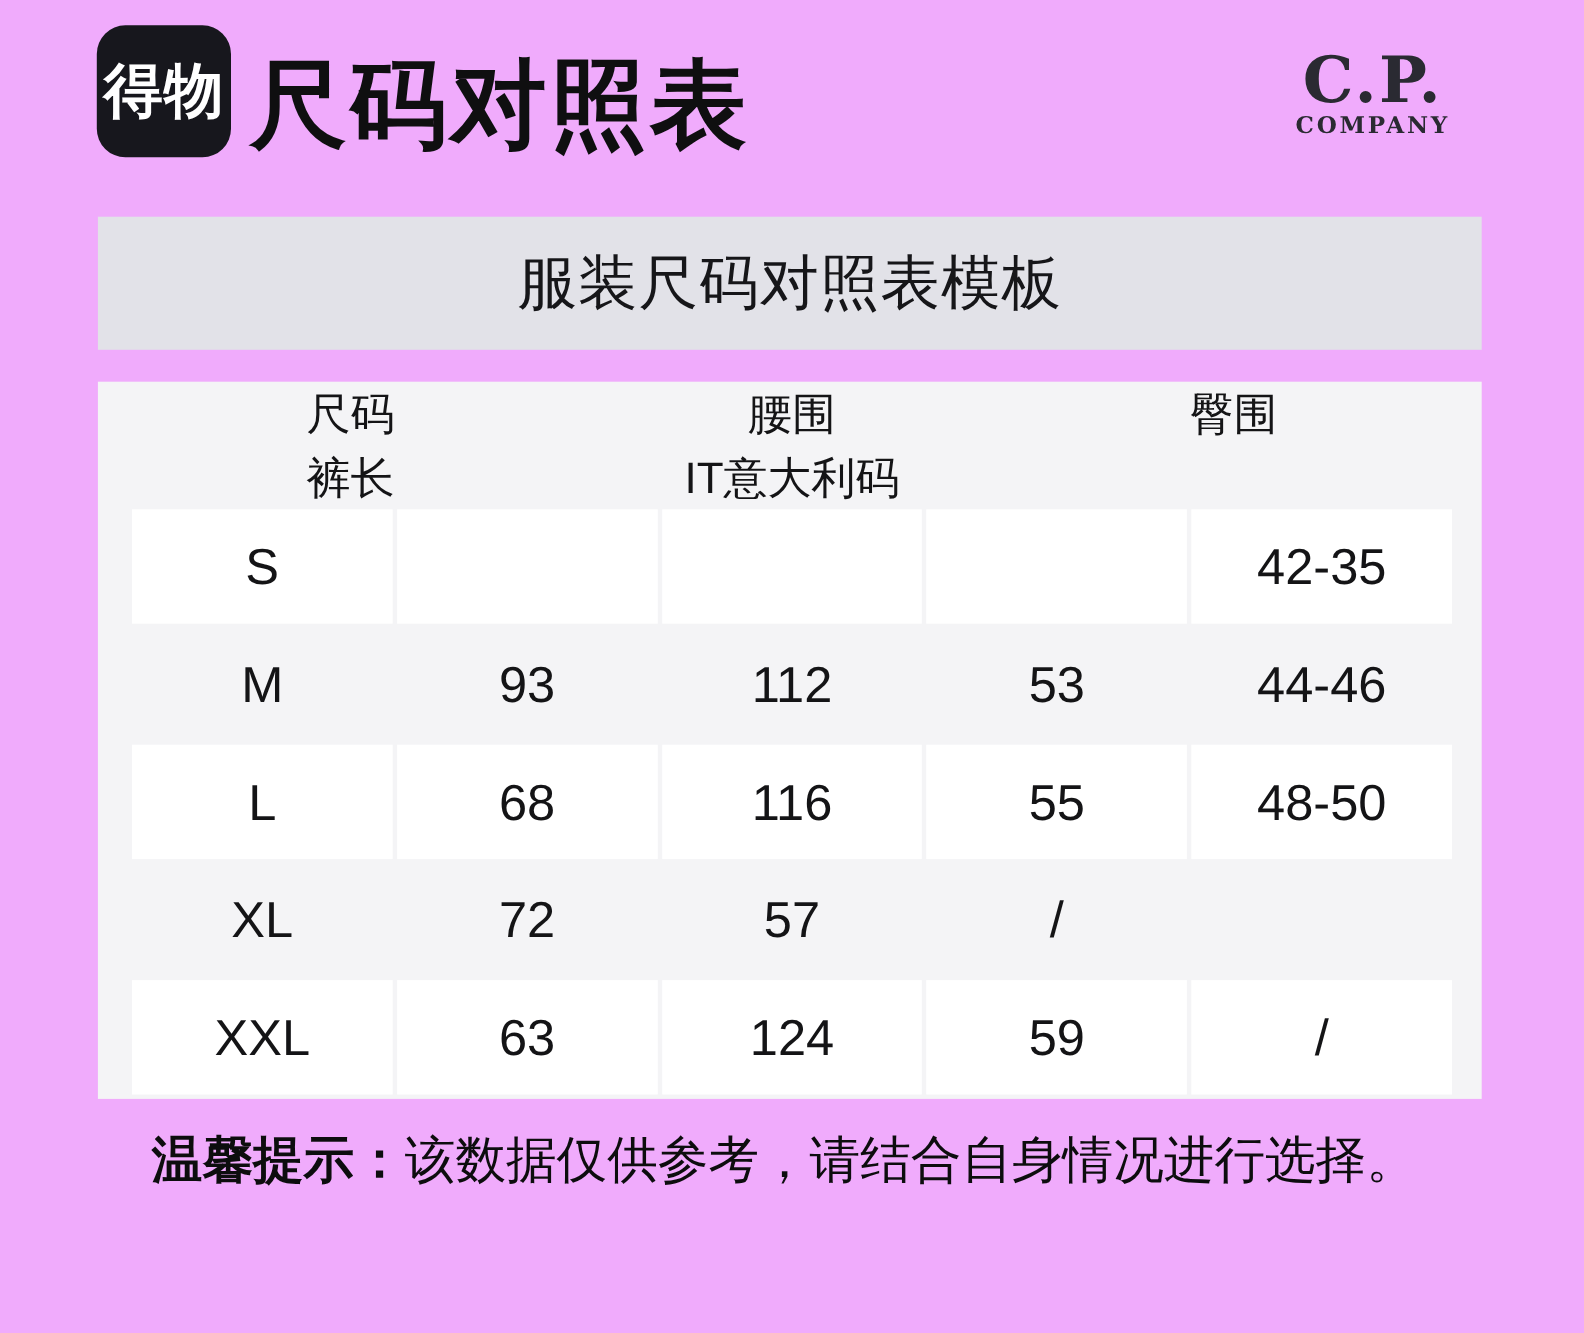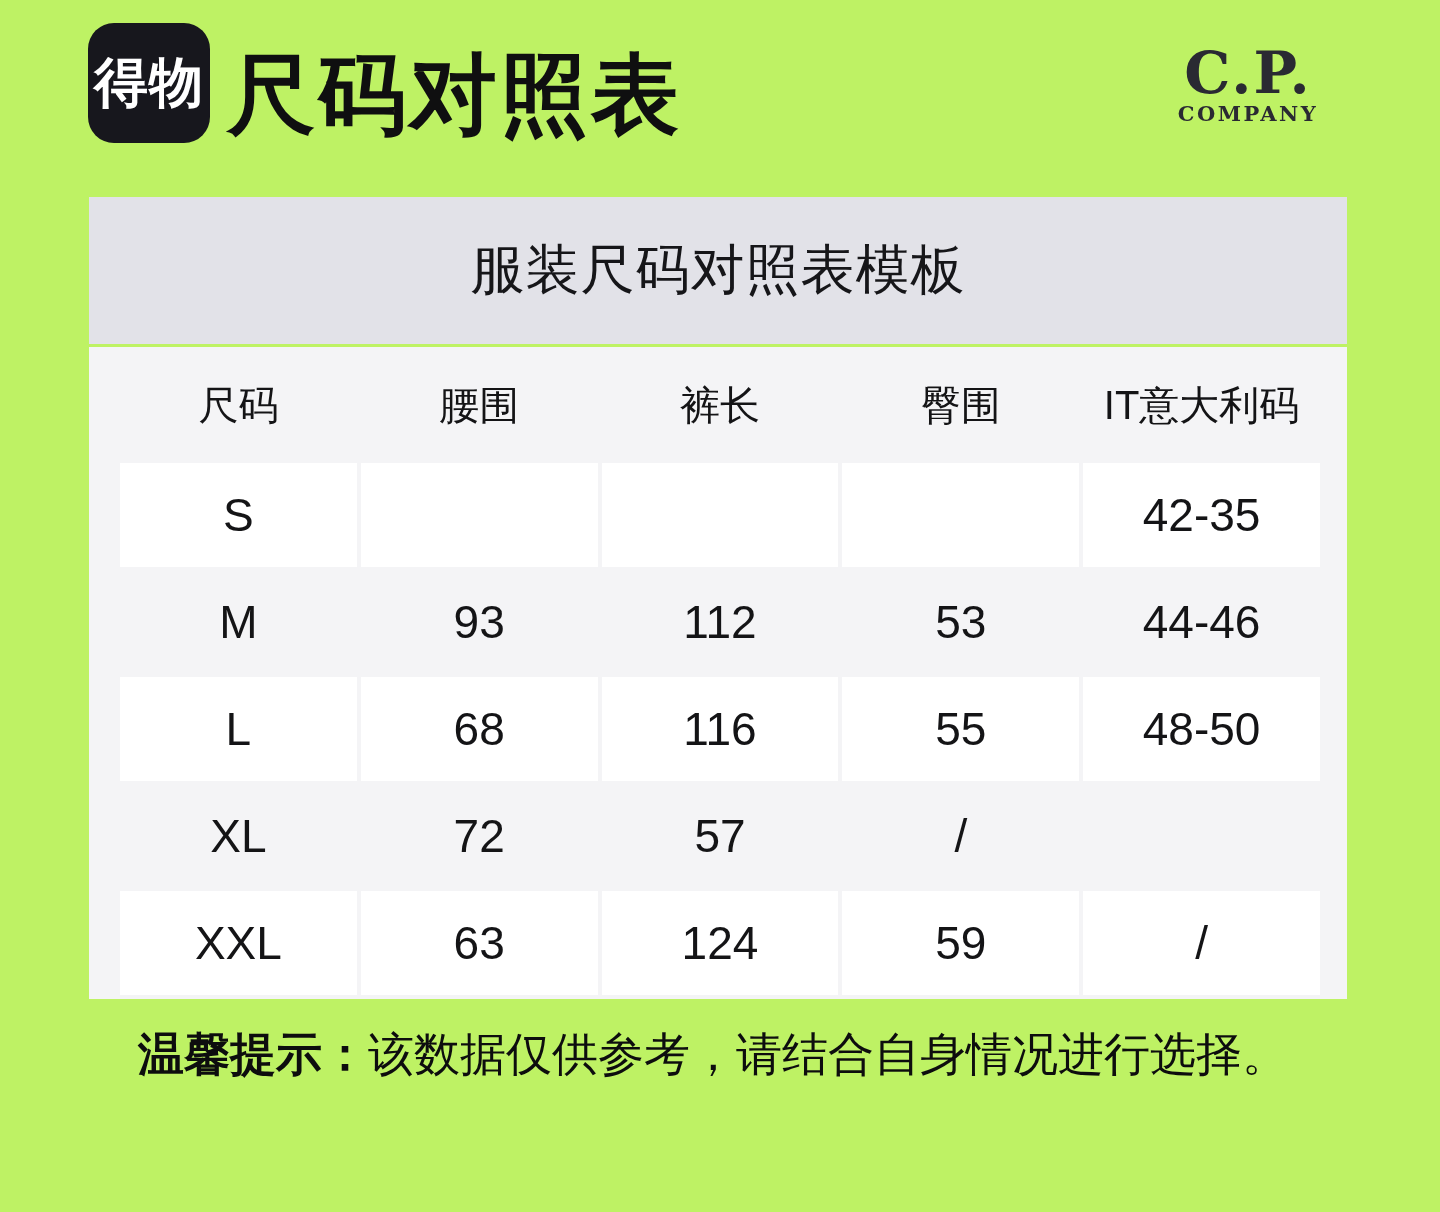--- a/index.html
+++ b/index.html
@@ -5,21 +5,21 @@
   * { margin: 0; padding: 0; box-sizing: border-box; }
   html, body { background: #ffffff; }
   body {
     width: 1440px; height: 1212px;
     font-family: "Liberation Sans", sans-serif;
     color: #121214;
   }
   .page {
     position: relative;
     width: 1440px; height: 1212px;
-    background: #bef264;
+    background: #f0abfc;
     overflow: hidden;
   }
 
   
   .logo-box {
     position: absolute; left: 88px; top: 23px;
     width: 122px; height: 120px;
     background: #17171d;
     border-radius: 26px;
     display: flex; align-items: center; justify-content: center;
@@ -46,37 +46,37 @@
   }
   .brand-company {
     margin-top: 3px;
     font-size: 21px; line-height: 22px;
     font-weight: 700; letter-spacing: 2.5px;
   }
 
   
   .banner {
     position: absolute; left: 89px; top: 197px;
-    width: 1258px; height: 147px;
+    width: 1258px; height: 121px;
     background: #e2e2e8;
     display: flex; align-items: center; justify-content: center;
     font-size: 54px; font-weight: 500; letter-spacing: 1px;
     color: #161619;
   }
 
   
   .table-wrap {
     position: absolute; left: 89px; top: 347px;
     width: 1258px; height: 652px;
     background: #f4f4f6;
     padding: 0 27px 0 31px;
   }
   .thead {
     height: 116px;
-    display: grid; grid-template-columns: repeat(5, 1fr); column-gap: 4px;
+    display: grid; grid-template-columns: repeat(3, 1fr); column-gap: 4px;
     align-items: center; text-align: center;
     font-size: 40px; color: #141416;
   }
   .trow {
     height: 104px;
     display: grid; grid-template-columns: repeat(5, 1fr); column-gap: 4px;
     margin-bottom: 3px;
     font-size: 46px; color: #141416;
   }
   .trow .cell {
@@ -112,22 +112,22 @@
   </div>
 
   <div class="banner">
     <span>服装尺码对照表模板</span>
   </div>
 
   <div class="table-wrap">
     <div class="thead">
         <div>尺码</div>
         <div>腰围</div>
+        <div>臀围</div>
         <div>裤长</div>
-        <div>臀围</div>
         <div>IT意大利码</div>
       </div>
     <div class="tbody">
         <div class="trow white">
           <div class="cell">S</div>
           <div class="cell"></div>
           <div class="cell"></div>
           <div class="cell"></div>
           <div class="cell">42-35</div>
         </div>

